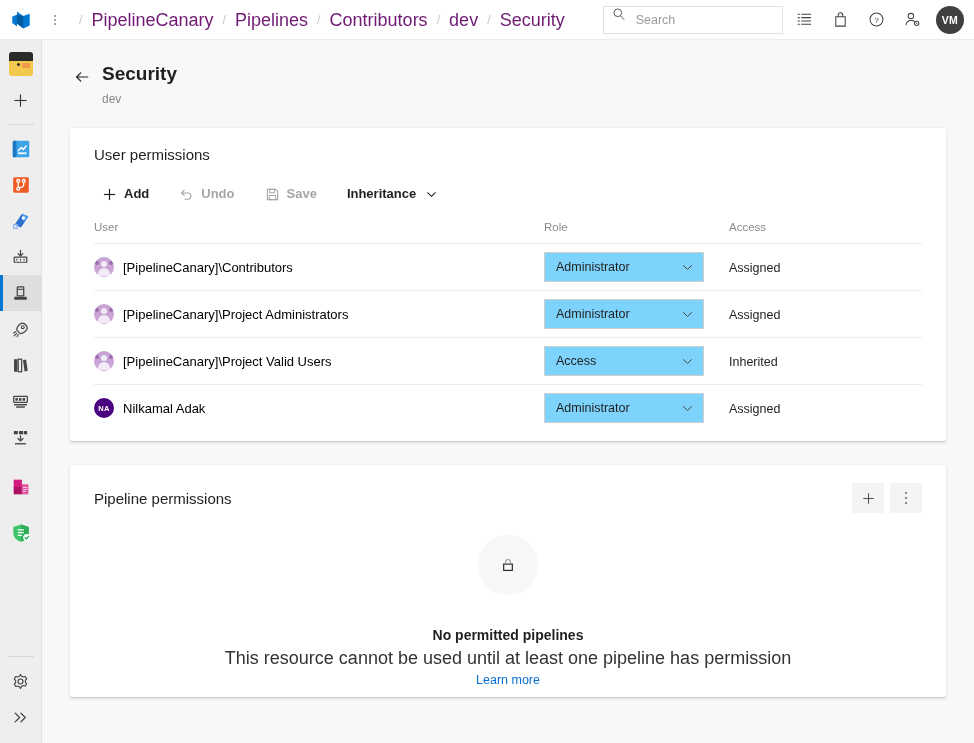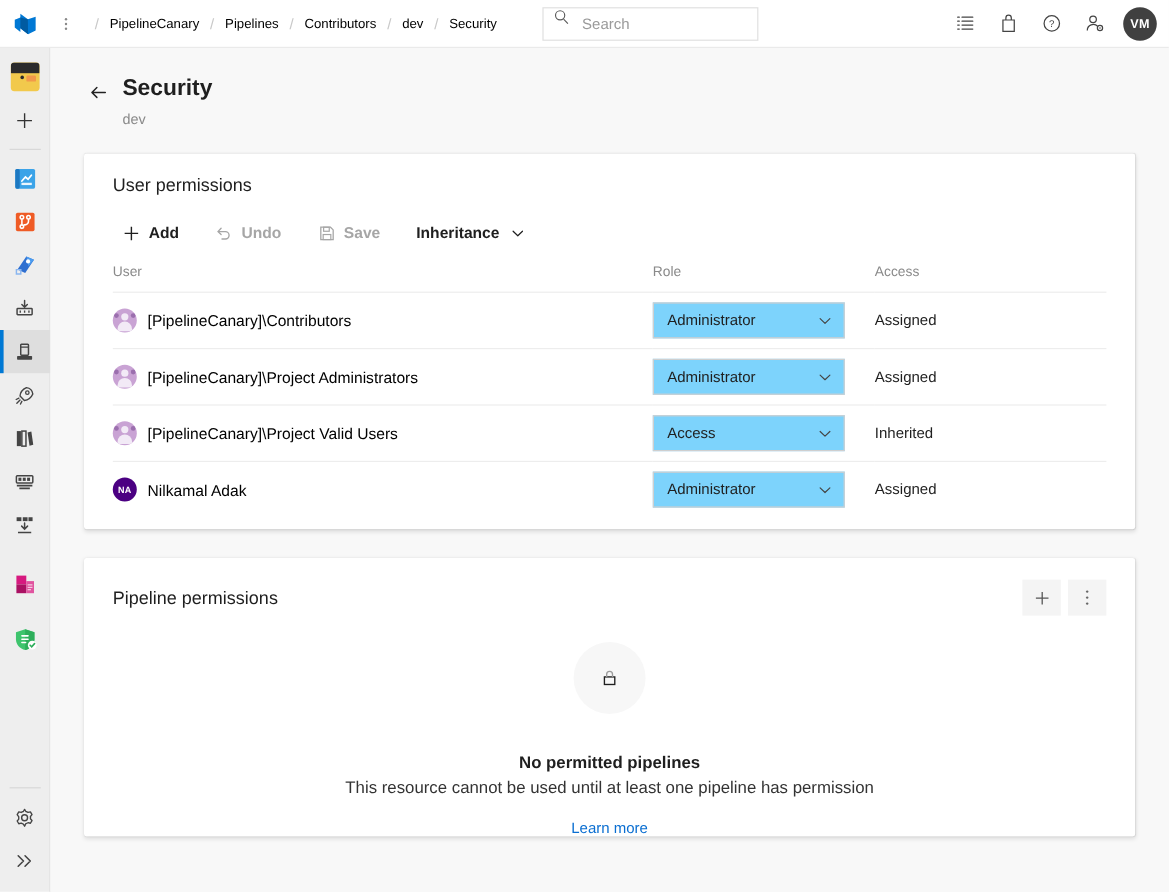--- a/index.html
+++ b/index.html
@@ -29,21 +29,21 @@
     width: 26px; height: 40px;
     display: flex; align-items: center; justify-content: center;
     flex: 0 0 26px;
   }
   .kebab-dots { display: flex; flex-direction: column; gap: 2px; align-items: center; }
   .kebab-dots i { width: 2px; height: 2px; background: #888; border-radius: 50%; display: block; }
 
   .breadcrumb { display: flex; align-items: center; height: 40px; padding-left: 2px; }
   .bc-sep { color: #c8c8c8; font-size: 12.5px; padding: 0 9px; user-select: none; }
   .bc-item {
-    color: #000000; font-size: 11px; white-space: nowrap;
+    color: #701a75; font-size: 18px; white-space: nowrap;
     line-height: 40px; cursor: pointer;
   }
 
   .search-wrap {
     margin-left: 38px;
     width: 180px; height: 28px;
     border: 1px solid #e0e0e0; background: #fff;
     display: flex; padding: 0 8px;
     flex: 0 0 180px;
   }
@@ -184,22 +184,22 @@
   .pp-dots { display: flex; flex-direction: column; gap: 2.5px; align-items: center; }
   .pp-dots i { width: 2.5px; height: 2.5px; background: #666; border-radius: 50%; display: block; }
 
   .empty-state { text-align: center; padding: 22px 0 40px 0; }
   .empty-circle {
     width: 60px; height: 60px; border-radius: 50%;
     background: #f7f7f7; margin: 0 auto 32px auto;
     display: flex; align-items: center; justify-content: center;
   }
   .empty-title { font-size: 14px; font-weight: bold; color: #1f1f1f; }
-  .empty-desc { font-size: 14px; color: #333; margin-top: 5px; text-align: center; }
-  .empty-link { font-size: 12.5px; color: #0a6ed1; margin-top: 19px; cursor: pointer; display: inline-block; }
+  .empty-desc { font-size: 18px; color: #333; margin-top: 5px; text-align: center; }
+  .empty-link { font-size: 12.5px; color: #0a6ed1; margin-top: 4px; cursor: pointer; display: inline-block; }
 </style>
 </head>
 <body>
 
 <div class="topbar">
 
   <div class="logo-cell">
     <svg width="22" height="22" viewBox="0 0 24 24" aria-hidden="true">
       <path d="M2.5 15.2 L2.5 8.1 L7.6 6.2 L7.6 2.6 L14.4 7.6 L21.5 5.3 L21.5 18.0 L14.6 21.4 L7.6 15.9 L7.6 19.2 Z" fill="#0078d4"></path>
       <path d="M7.6 6.2 L14.4 7.6 L14.6 21.4 L7.6 15.9 Z" fill="#005ba1"></path>

